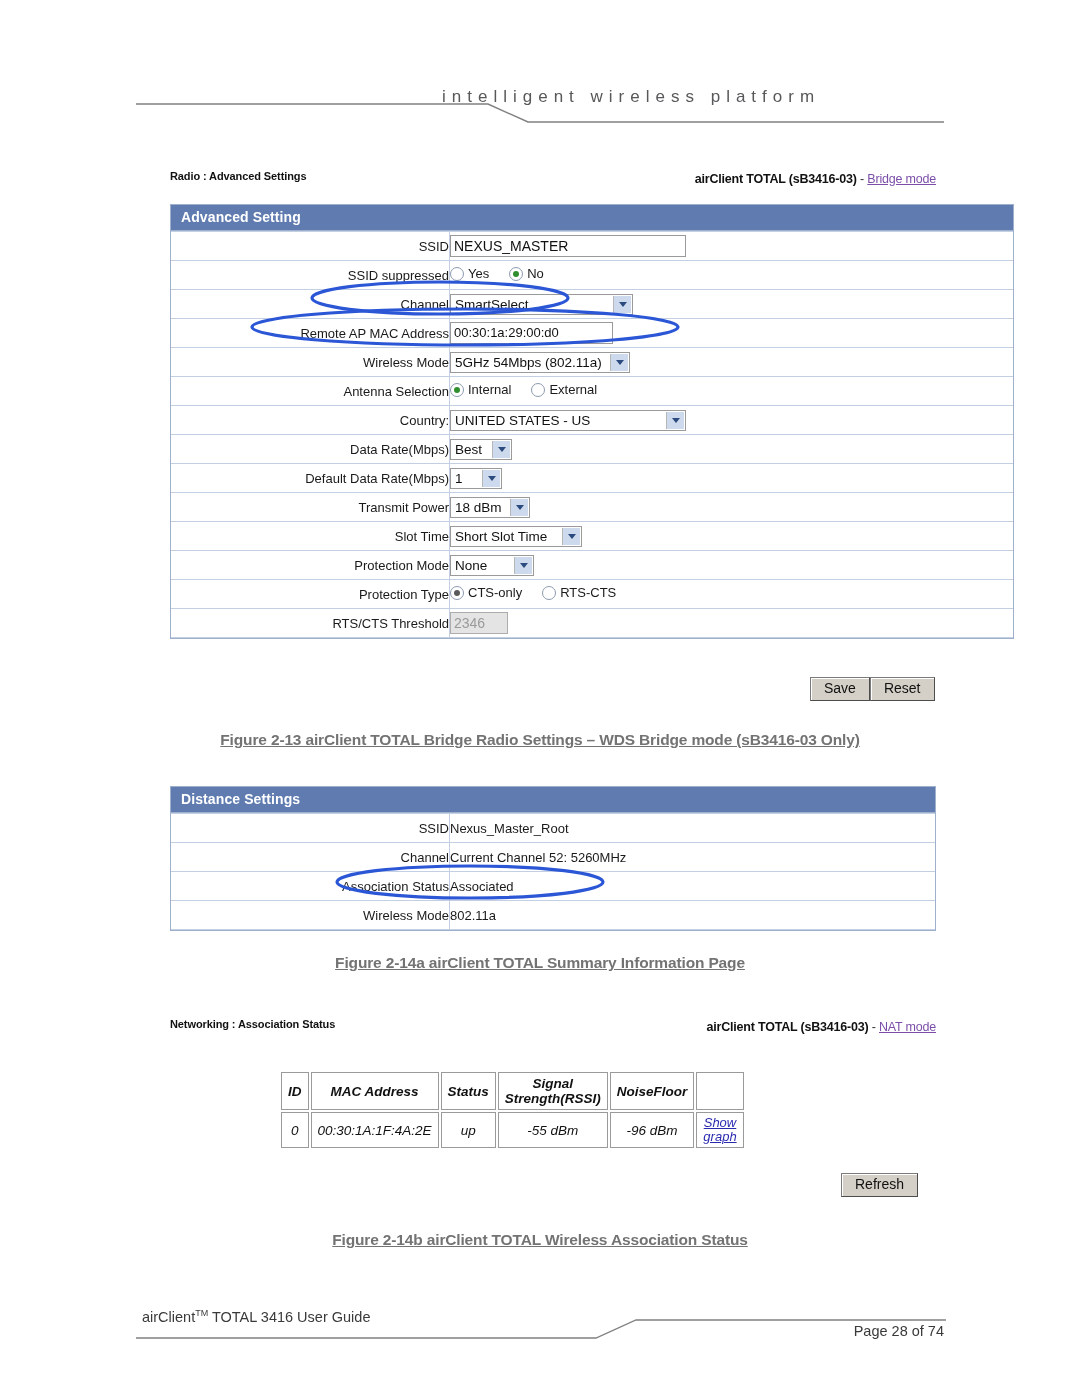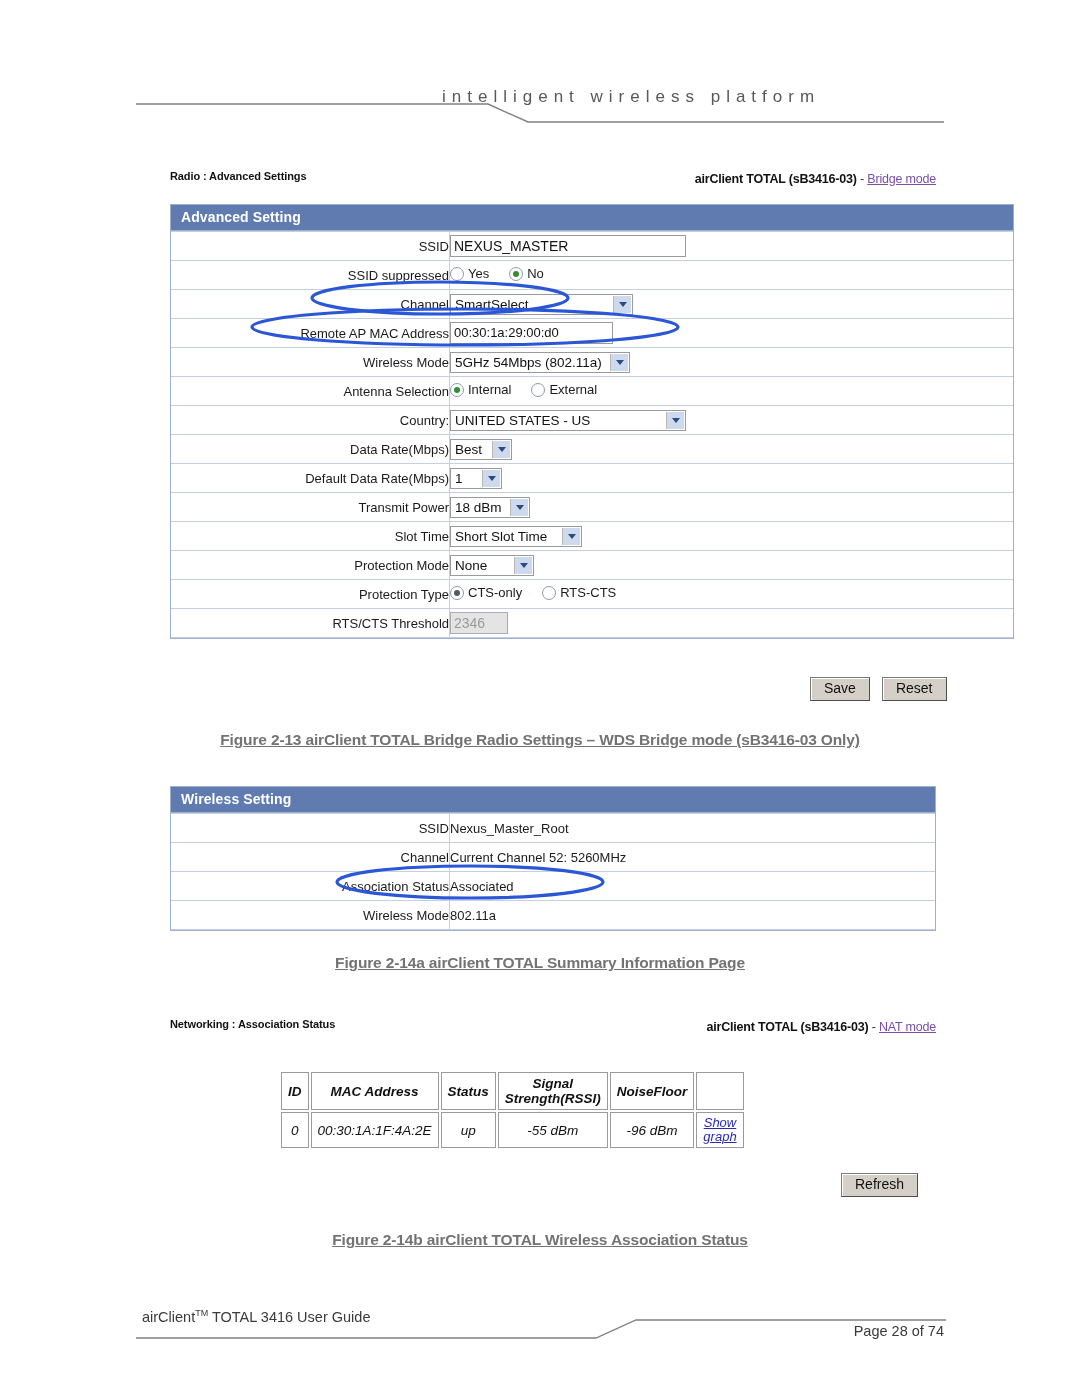--- a/index.html
+++ b/index.html
@@ -201,21 +201,21 @@
     border-radius: 50%;
     background: #2f8f2f;
   }
   .rdo.on.grey::after { background: #5a5a5a; }
   .rlabel { font-size: 13px; color: #1a1a1a; }
 
   
   .btnrow {
     position: absolute;
     display: flex;
-    gap: 12px;
+    gap: 0;
   }
   .btn {
     border: 1px solid #7b7b7b;
     border-right-color: #4d4d4d;
     border-bottom-color: #4d4d4d;
     background: #d4d0c8;
     box-shadow: inset 1px 1px 0 #ffffff;
     font-family: "Liberation Sans", sans-serif;
     font-size: 14px;
     color: #111;
@@ -440,21 +440,21 @@
 </div>
 
 <svg class="annot" style="left:250px; top:280px;" width="450" height="70">
   <ellipse cx="190" cy="18" rx="128" ry="16"></ellipse>
   <ellipse cx="215" cy="47" rx="213" ry="18"></ellipse>
 </svg>
 
 <div class="caption" style="top:731px;">Figure 2-13 airClient TOTAL Bridge Radio Settings – WDS Bridge mode (sB3416-03 Only)</div>
 
 <div class="panel" style="left:170px; top:786px; width:766px;">
-  <div class="panel-title">Wireless Setting</div>
+  <div class="panel-title">Distance Settings</div>
   <table class="settings">
     <tbody>
       <tr>
         <td class="lbl">SSID</td>
         <td class="val">Nexus_Master_Root</td>
       </tr>
       <tr>
         <td class="lbl">Channel</td>
         <td class="val">Current Channel 52: 5260MHz</td>
       </tr>

